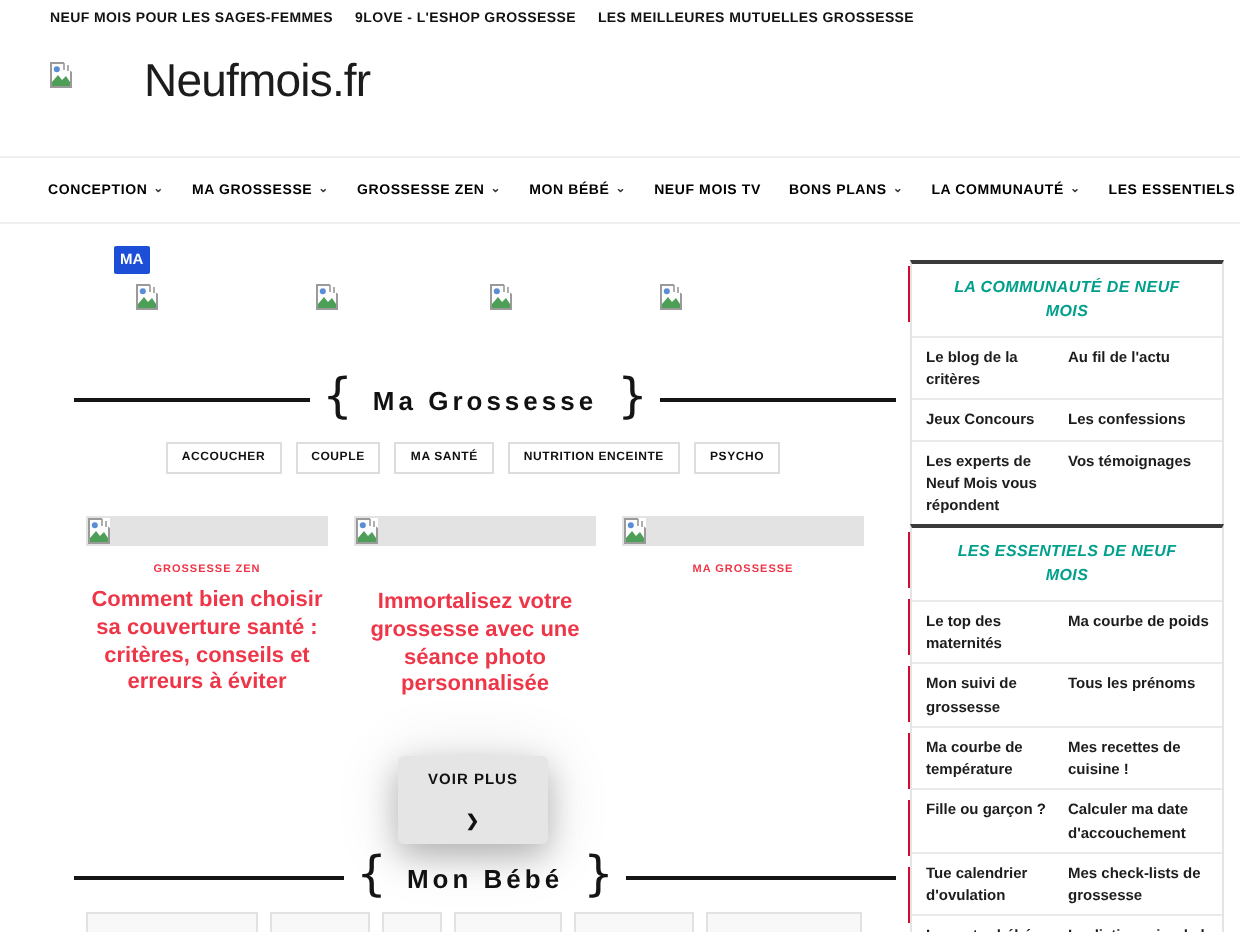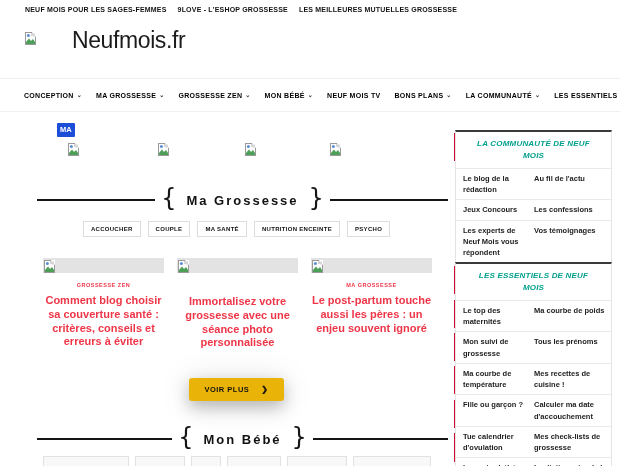--- a/index.html
+++ b/index.html
@@ -48,21 +48,21 @@
   .cards { position:absolute; left:43px; top:258px; display:flex; gap:13px; }
   .card { width:121px; }
   .thumb { position:relative; width:121px; height:15px; background:#e3e3e3; cursor:pointer; }
   .thumb .bimg { position:absolute; left:1px; top:1px; }
   .cat { display:block; text-align:center; margin-top:9px; font-size:5.5px; font-weight:700; letter-spacing:.5px; color:#ee3648; text-decoration:none; }
   .cat:empty { display:none; }
   .card-title { display:block; margin-top:6px; text-align:center; font-size:11px; font-weight:700; line-height:1.25; color:#ee3648; text-decoration:none; }
 
   
   .more-wrap { position:absolute; left:25px; top:378px; width:423px; display:flex; justify-content:center; }
-  .more-btn { display:flex; align-items:center; gap:12px; background:#eab308; border:none; border-radius:3px; padding:7px 15px; font-family:inherit; font-size:7.5px; font-weight:700; letter-spacing:.5px; color:#111; cursor:pointer; box-shadow:0 6px 16px rgba(0,0,0,.25), 0 2px 34px rgba(0,0,0,.12); }
+  .more-btn { display:flex; align-items:center; gap:12px; background:#e5e5e5; border:none; border-radius:3px; padding:7px 15px; font-family:inherit; font-size:7.5px; font-weight:700; letter-spacing:.5px; color:#111; cursor:pointer; box-shadow:0 6px 16px rgba(0,0,0,.25), 0 2px 34px rgba(0,0,0,.12);flex-direction:column; }
   .more-btn .arrow { font-size:8px; }
 
   
   .chips-cut { position:absolute; left:25px; top:456px; width:423px; display:flex; justify-content:center; gap:6px; }
   .chip-cut { height:16px; border:1px solid #e2e2e2; background:#f8f8f8; }
 
   
   .sbox { position:absolute; left:455px; width:157px; background:#fff; border:1px solid #e4e4e4; border-top:2px solid #3a3a3a; }
   .sbox.b1 { top:130px; }
   .sbox.b2 { top:262px; }
@@ -171,39 +171,38 @@
   </div>
 
   <div class="cards">
     <div class="card">
       <div class="thumb">
         <span class="bimg"><svg width="11" height="13">
               <use href="#broken-img"></use>
             </svg></span>
       </div>
       <a href="#" class="cat">GROSSESSE ZEN</a>
-      <a href="#" class="card-title">Comment blog choisir sa couverture santé : critères, conseils et erreurs à éviter</a>
+      <a href="#" class="card-title">Comment bien choisir sa couverture santé : critères, conseils et erreurs à éviter</a>
     </div>
     <div class="card">
       <div class="thumb">
         <span class="bimg"><svg width="11" height="13">
               <use href="#broken-img"></use>
             </svg></span>
       </div>
 
       <a href="#" class="card-title" style="margin-top:22px">Immortalisez votre grossesse avec une séance photo personnalisée</a>
     </div>
     <div class="card">
       <div class="thumb">
         <span class="bimg"><svg width="11" height="13">
               <use href="#broken-img"></use>
             </svg></span>
       </div>
       <a href="#" class="cat">MA GROSSESSE</a>
-      <a href="#" class="card-title">Le post-partum touche aussi les pères : un enjeu souvent ignoré</a>
     </div>
   </div>
 
   <div class="more-wrap">
     <button class="more-btn">
       <span>VOIR PLUS</span>
       <span class="arrow">❯</span>
     </button>
   </div>
 
@@ -220,21 +219,21 @@
     <span class="chip-cut" style="width:50px"></span>
     <span class="chip-cut" style="width:30px"></span>
     <span class="chip-cut" style="width:54px"></span>
     <span class="chip-cut" style="width:60px"></span>
     <span class="chip-cut" style="width:78px"></span>
   </div>
 
   <div class="sbox b1">
     <div class="s-head">LA COMMUNAUTÉ DE NEUF MOIS</div>
     <div class="s-row">
-      <div class="s-cell">Le blog de la rédaction</div>
+      <div class="s-cell">Le blog de la critères</div>
       <div class="s-cell right">Au fil de l'actu</div>
     </div>
     <div class="s-row">
       <div class="s-cell">Jeux Concours</div>
       <div class="s-cell right">Les confessions</div>
     </div>
     <div class="s-row">
       <div class="s-cell">Les experts de Neuf Mois vous répondent</div>
       <div class="s-cell right">Vos témoignages</div>
     </div>

